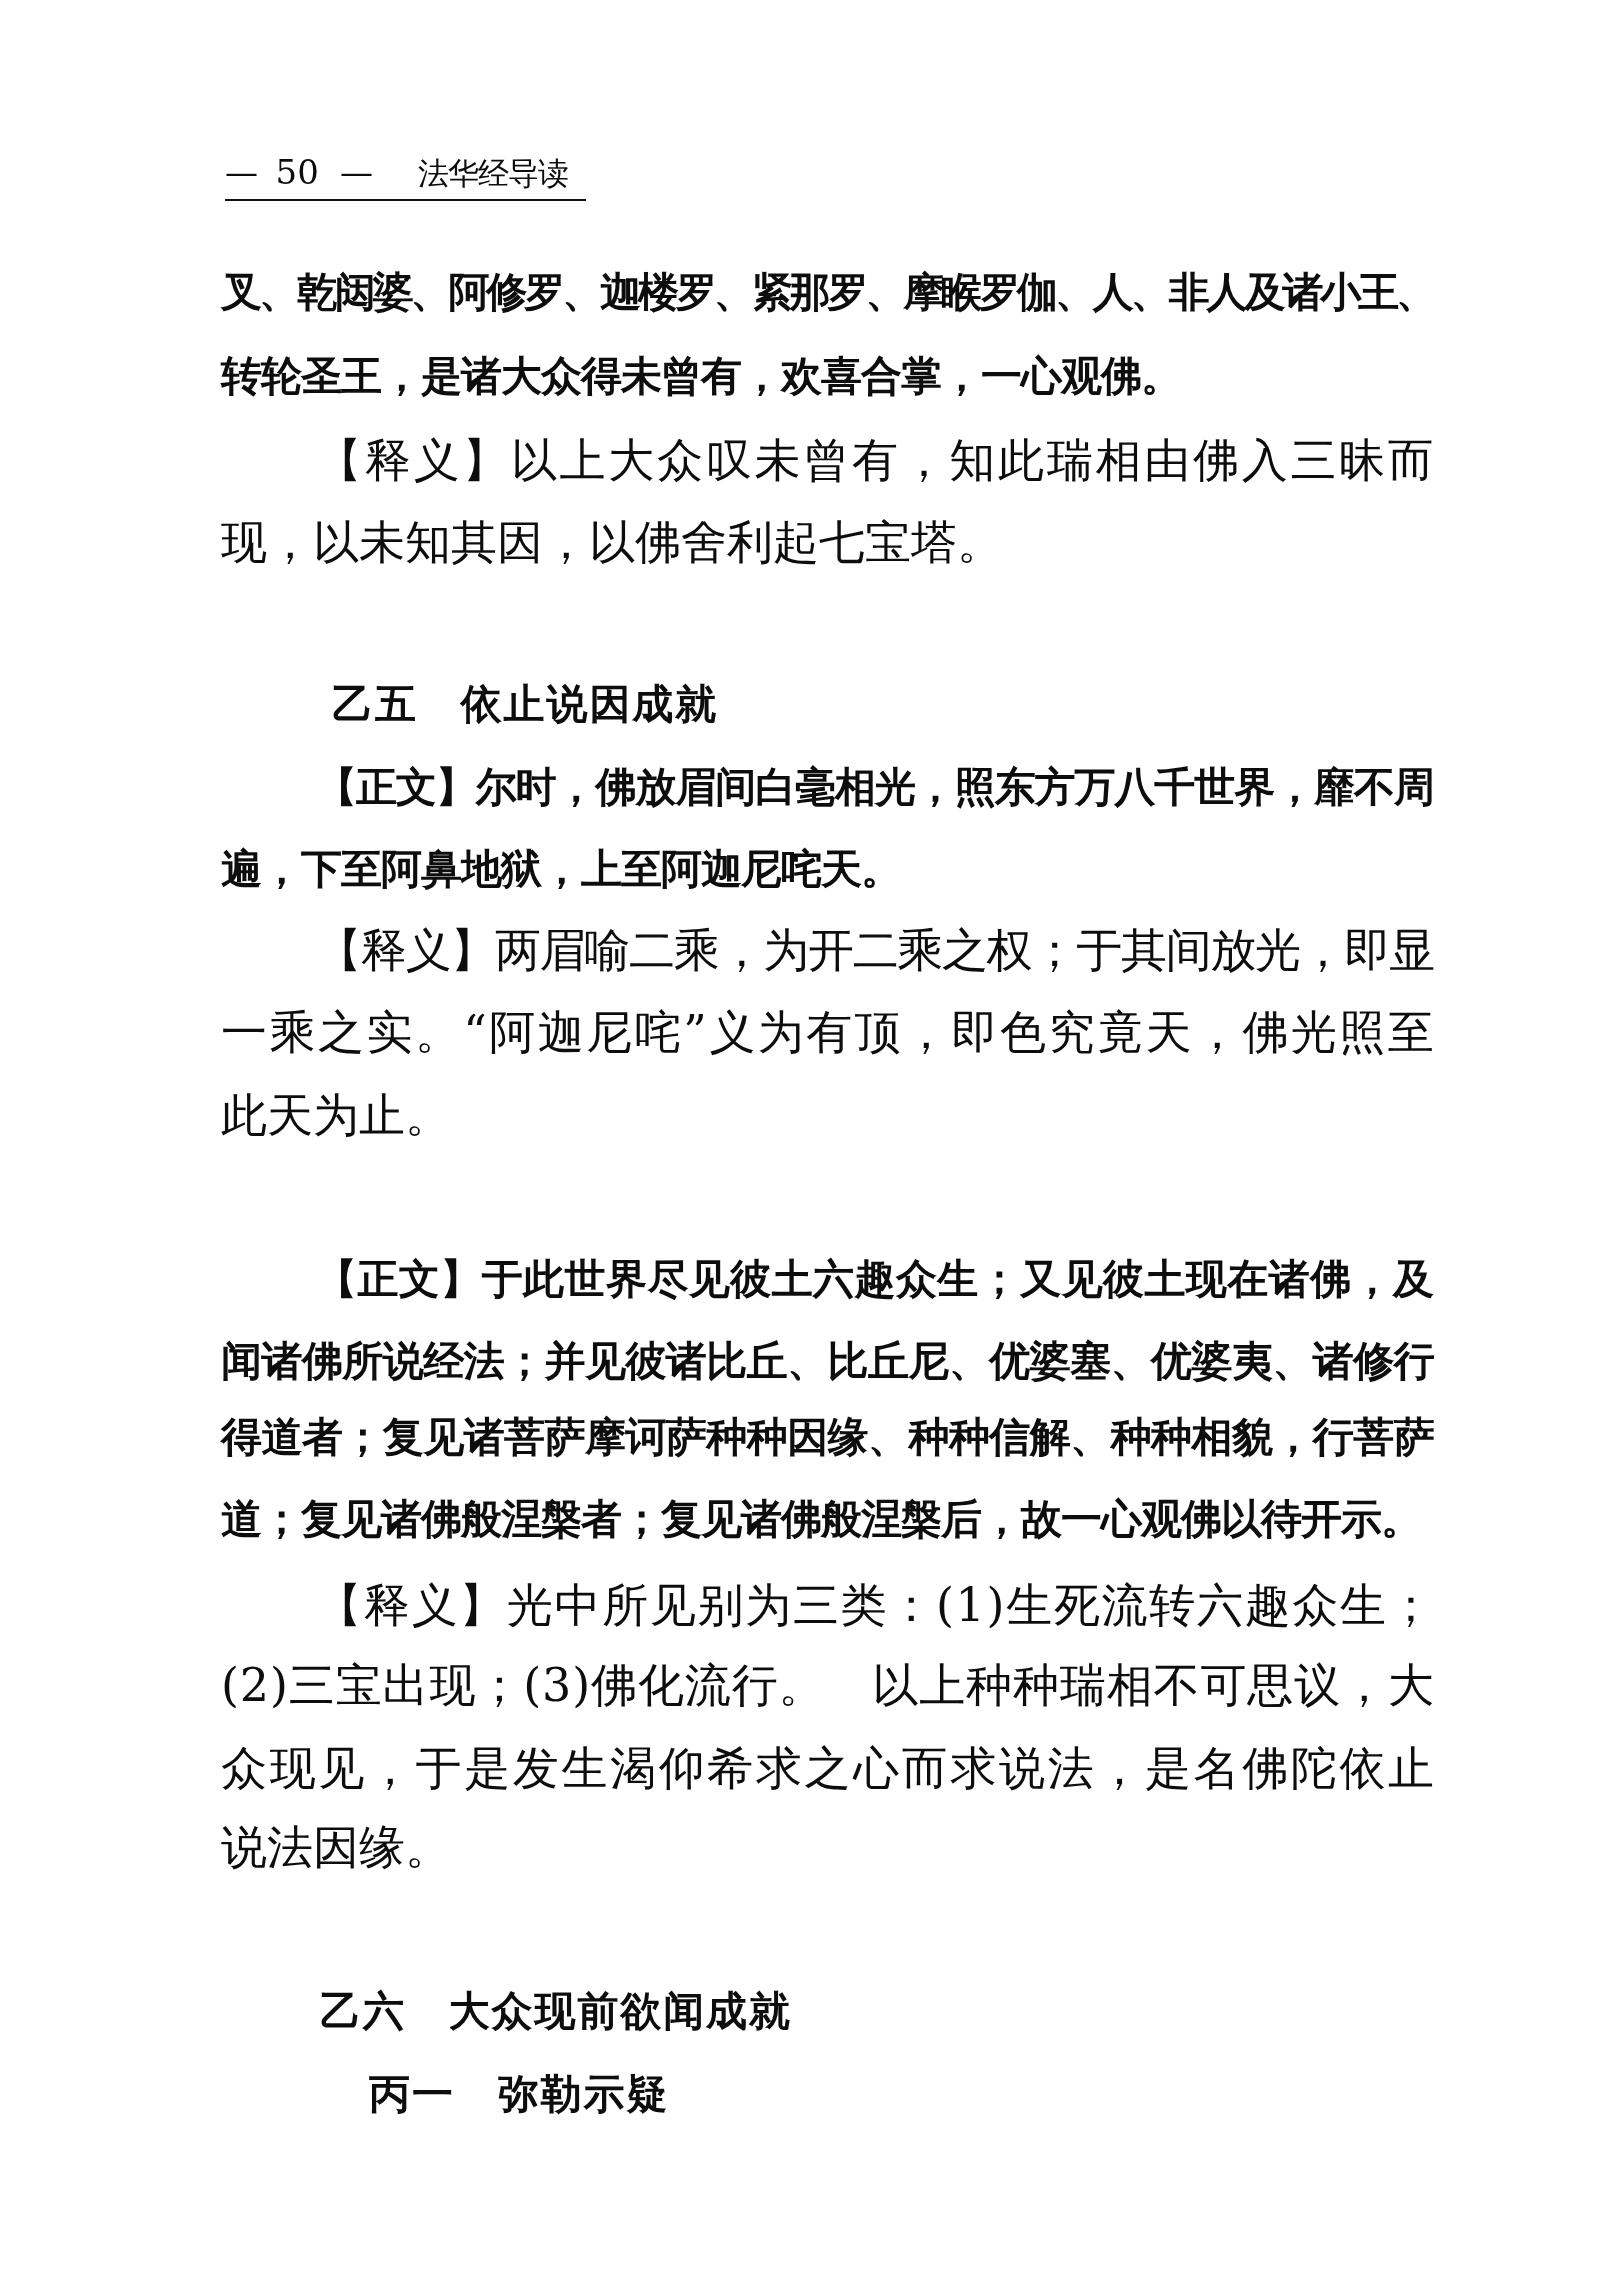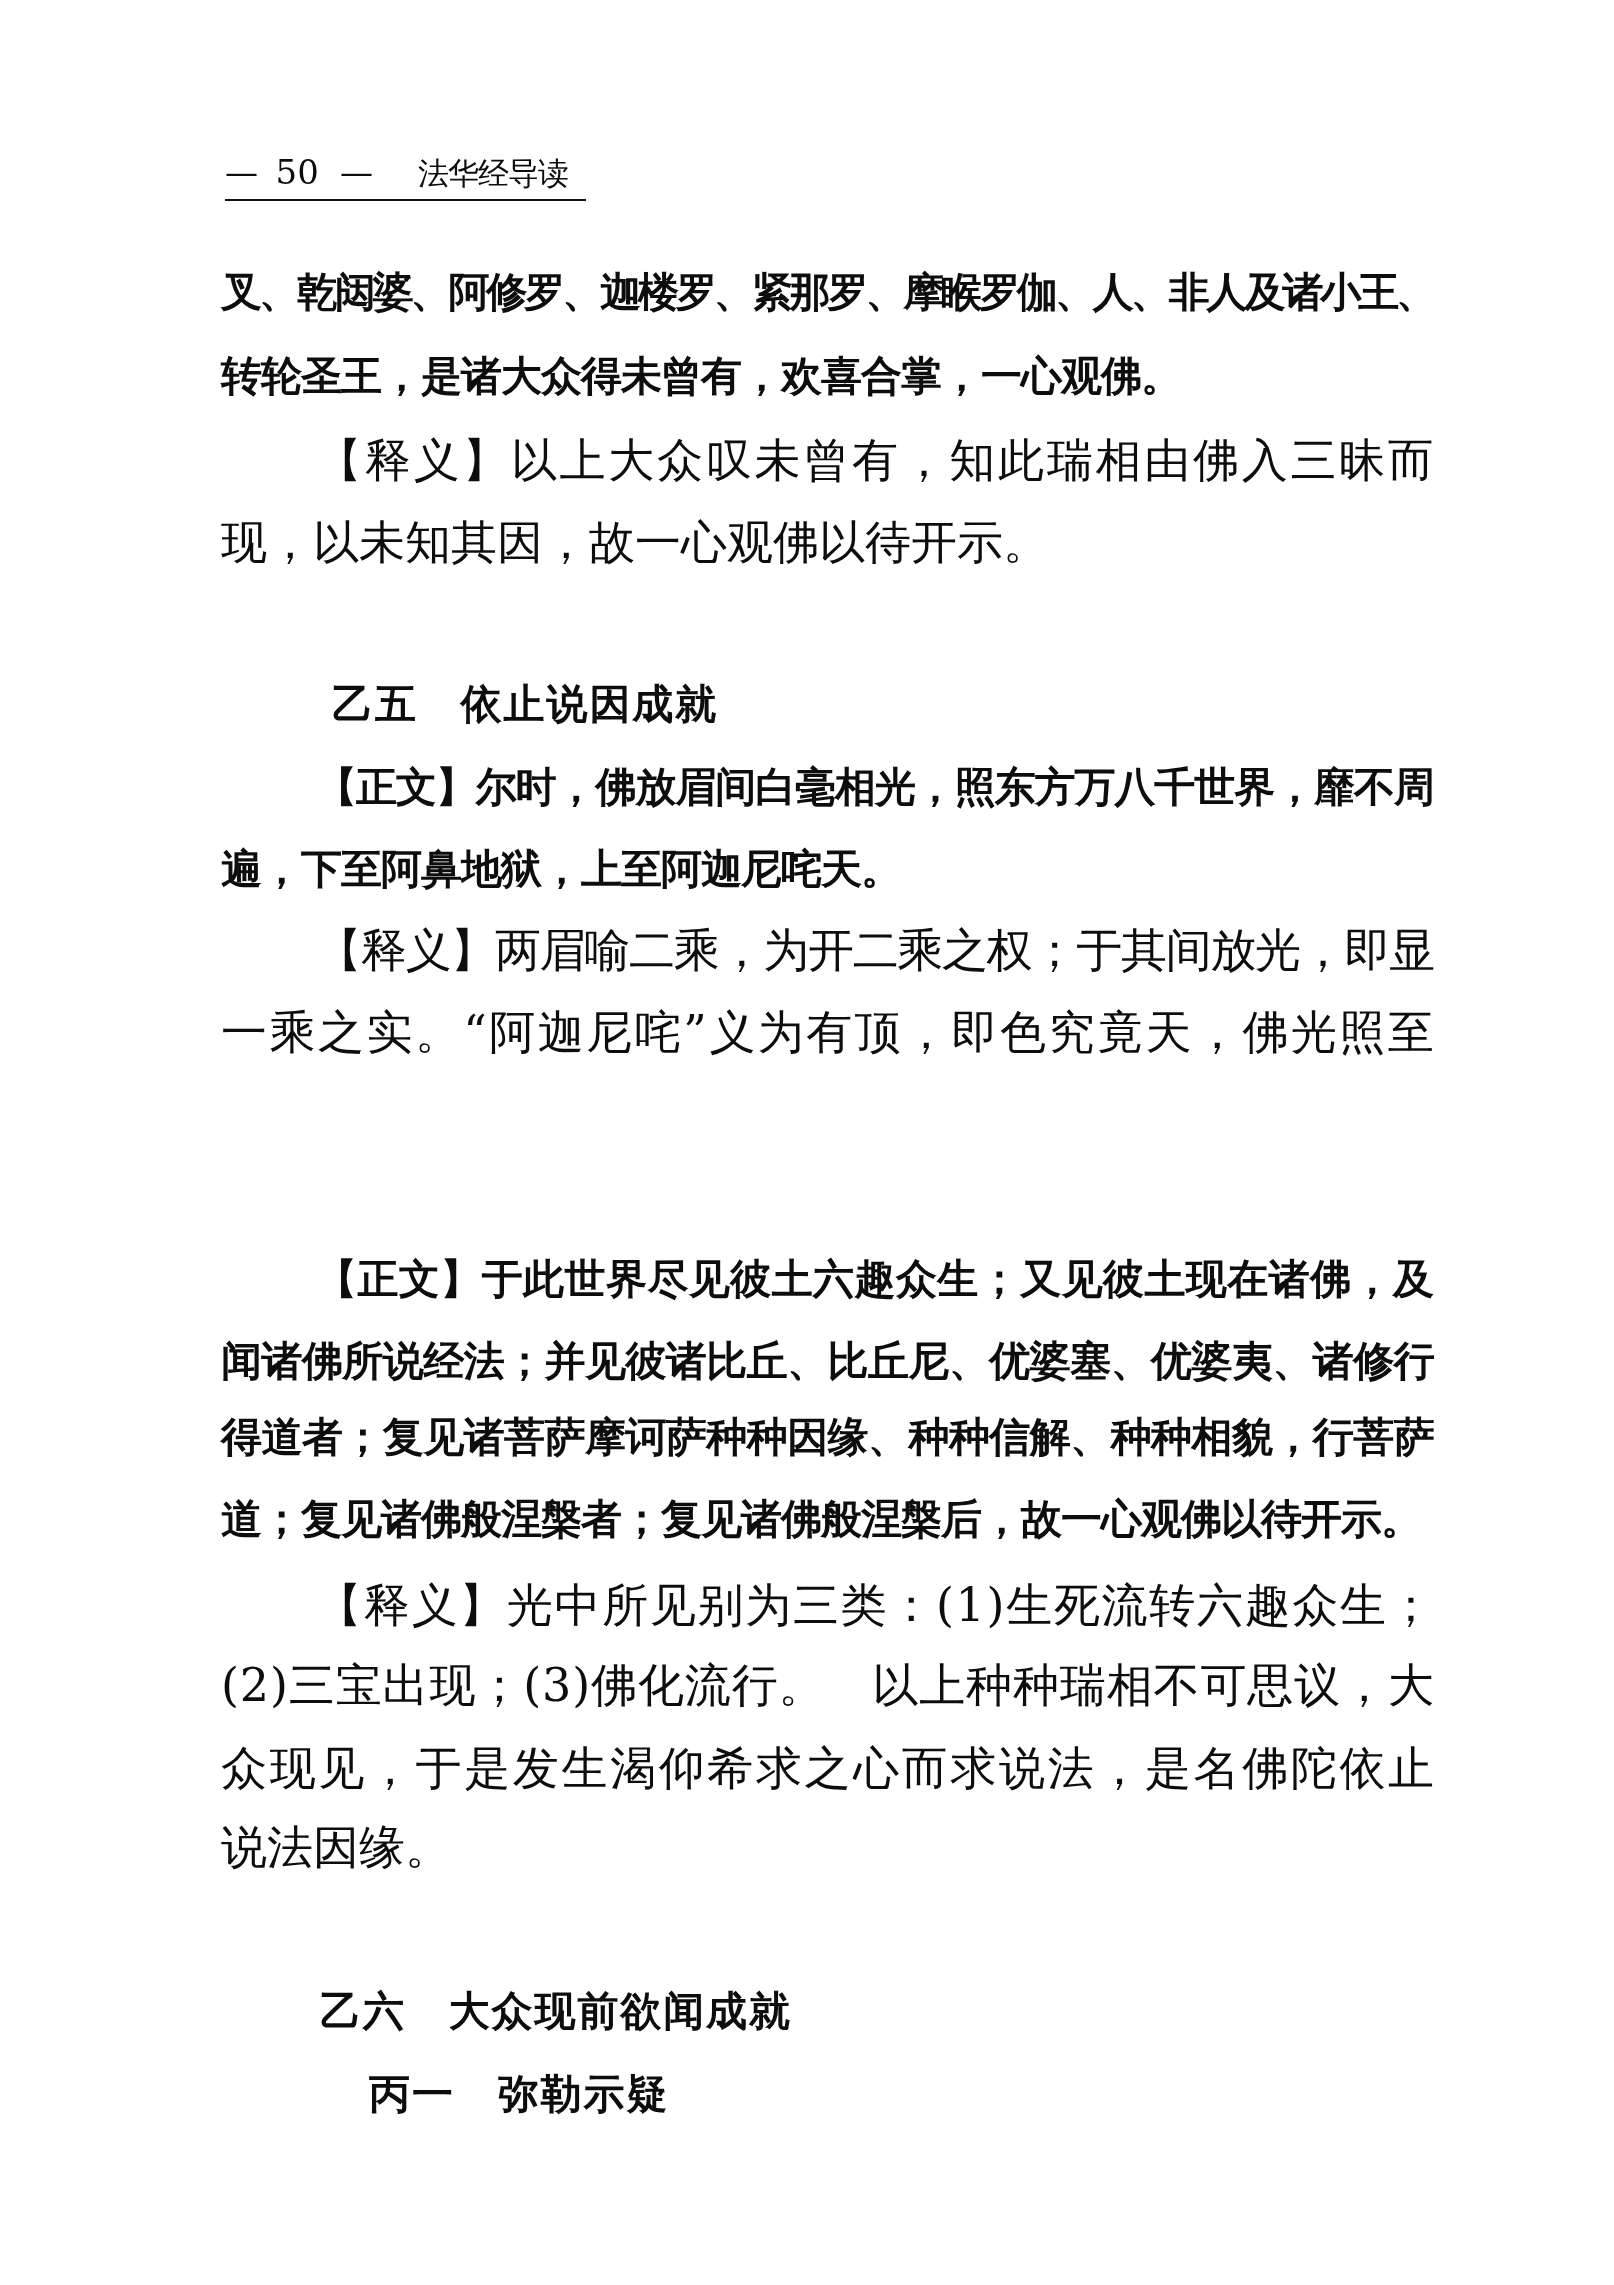--- a/index.html
+++ b/index.html
@@ -119,21 +119,21 @@
       <span>此</span>
       <span>瑞</span>
       <span>相</span>
       <span>由</span>
       <span>佛</span>
       <span>入</span>
       <span>三</span>
       <span>昧</span>
       <span>而</span>
     </div>
-  <div class="line commentary" style="top:519px">现，以未知其因，故一心观佛以待开示。</div>
+  <div class="line commentary" style="top:519px">现，以未知其因，以佛舍利起七宝塔。</div>
 
   <div class="heading" style="left:332px; top:684px">乙五　依止说因成就</div>
 
   <div class="line scripture justify indent" style="top:767px">
       <span>【</span>
       <span>正</span>
       <span>文</span>
       <span>】</span>
       <span>尔</span>
       <span>时</span>
@@ -210,20 +210,21 @@
       <span>色</span>
       <span>究</span>
       <span>竟</span>
       <span>天</span>
       <span>，</span>
       <span>佛</span>
       <span>光</span>
       <span>照</span>
       <span>至</span>
     </div>
+  <div class="line commentary" style="top:1092px">此天为止。</div>
 
   <div class="line scripture justify indent" style="top:1259px">
       <span>【</span>
       <span>正</span>
       <span>文</span>
       <span>】</span>
       <span>于</span>
       <span>此</span>
       <span>世</span>
       <span>界</span>

